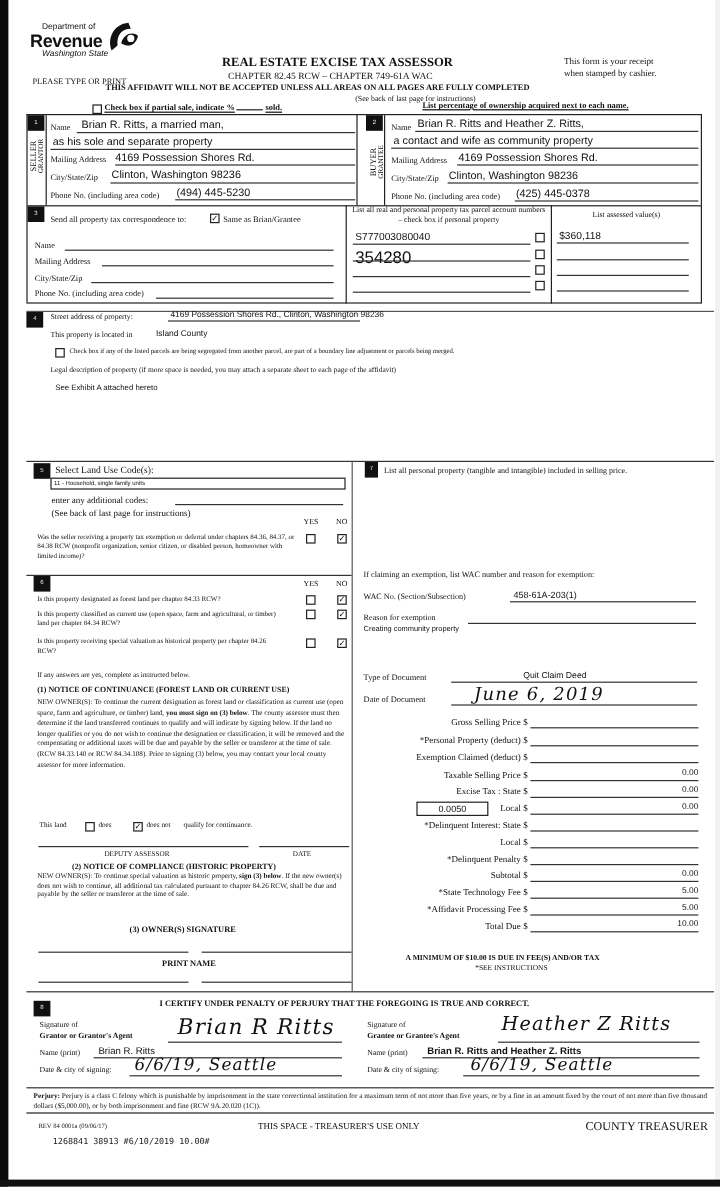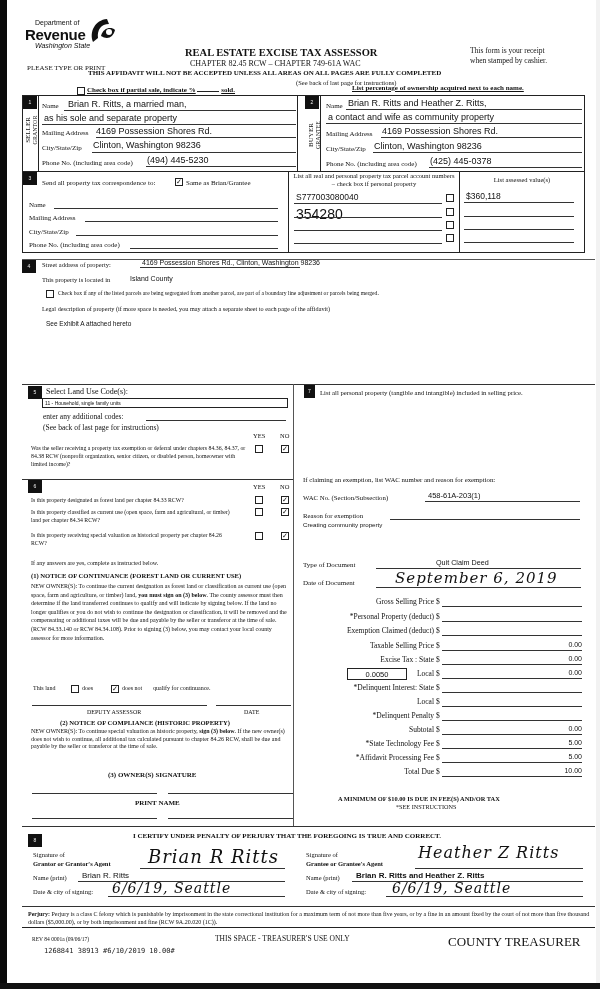--- a/index.html
+++ b/index.html
@@ -232,21 +232,21 @@
 <div class="abs fill-sm" style="left:428px;top:491px;font-size:7.5px;">458-61A-203(1)</div>
 <div class="uline" style="left:425px;top:501px;width:155px;"></div>
 <div class="abs" style="left:303px;top:512px;font-size:6.8px;">Reason for exemption</div>
 <div class="uline" style="left:390px;top:519px;width:190px;"></div>
 <div class="abs fill-sm" style="left:303px;top:521px;font-size:6.2px;">Creating community property</div>
 
 <div class="abs" style="left:303px;top:561px;font-size:7px;">Type of Document</div>
 <div class="abs fill-sm" style="left:400px;top:558px;font-size:7.2px;margin-left:36px;">Quit Claim Deed</div>
 <div class="uline" style="left:376px;top:568px;width:205px;"></div>
 <div class="abs" style="left:303px;top:579px;font-size:7px;">Date of Document</div>
-<div class="abs hand" style="left:395px;top:569px;font-size:15px;">September 6, 2019</div>
+<div class="abs hand" style="left:395px;top:569px;font-size:15px;">June 6, 2019</div>
 <div class="uline" style="left:376px;top:587px;width:205px;"></div>
 
 <div id="amounts">
     <div class="amt-row" style="top: 597px;">
       <span class="lbl">Gross Selling Price</span>
       <span class="dollar">$</span>
       <span class="ln"></span>
       <span class="val"></span>
     </div>
     <div class="amt-row" style="top: 612px;">
@@ -357,16 +357,16 @@
 <div class="uline" style="left:386px;top:896px;width:197px;"></div>
 
 <div class="hline" style="left:22px;top:906px;width:573px;background:#333;"></div>
 <div class="abs" style="left:28px;top:910px;width:565px;font-size:6px;line-height:8px;">
   <b>Perjury:</b>
   <span>Perjury is a class C felony which is punishable by imprisonment in the state correctional institution for a maximum term of not more than five years, or by a fine in an amount fixed by the court of not more than five thousand dollars ($5,000.00), or by both imprisonment and fine (RCW 9A.20.020 (1C)).</span>
 </div>
 <div class="hline" style="left:22px;top:927px;width:573px;background:#222;"></div>
 <div class="abs" style="left:32px;top:936px;font-size:5.5px;">REV 84 0001a (09/06/17)</div>
 <div class="abs" style="left:215px;top:934px;font-size:7.5px;">THIS SPACE - TREASURER'S USE ONLY</div>
-<div class="abs" style="left:448px;top:934px;font-size:13px;">COUNTY TREASURER</div>
+<div class="abs" style="left:488px;top:934px;font-size:10px;">COUNTY TREASURER</div>
 <div class="abs" style="left:44px;top:947px;font-family:'DejaVu Sans Mono',monospace;font-size:7px;color:#222;">1268841 38913 #6/10/2019 10.00#</div>
 
 <div class="scan-edge-bottom"></div>
 
 </body></html>

